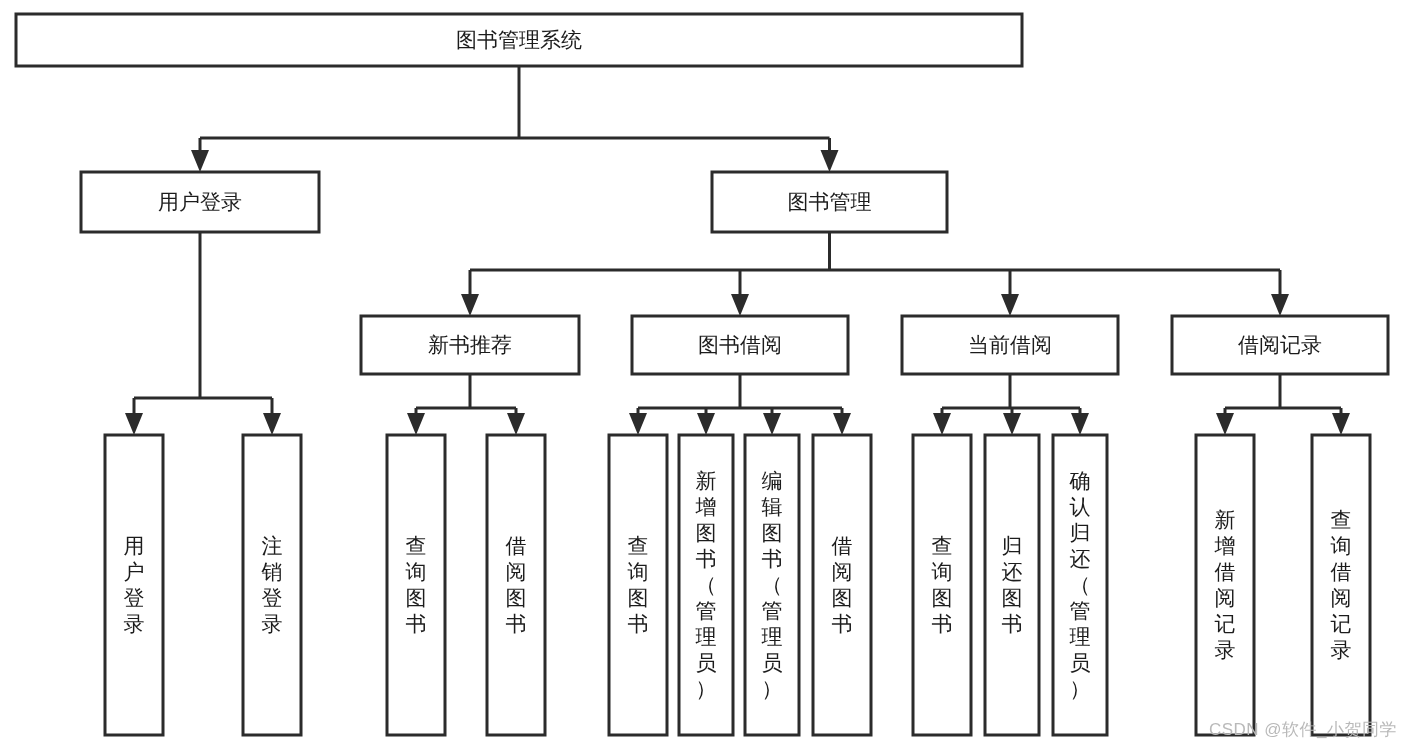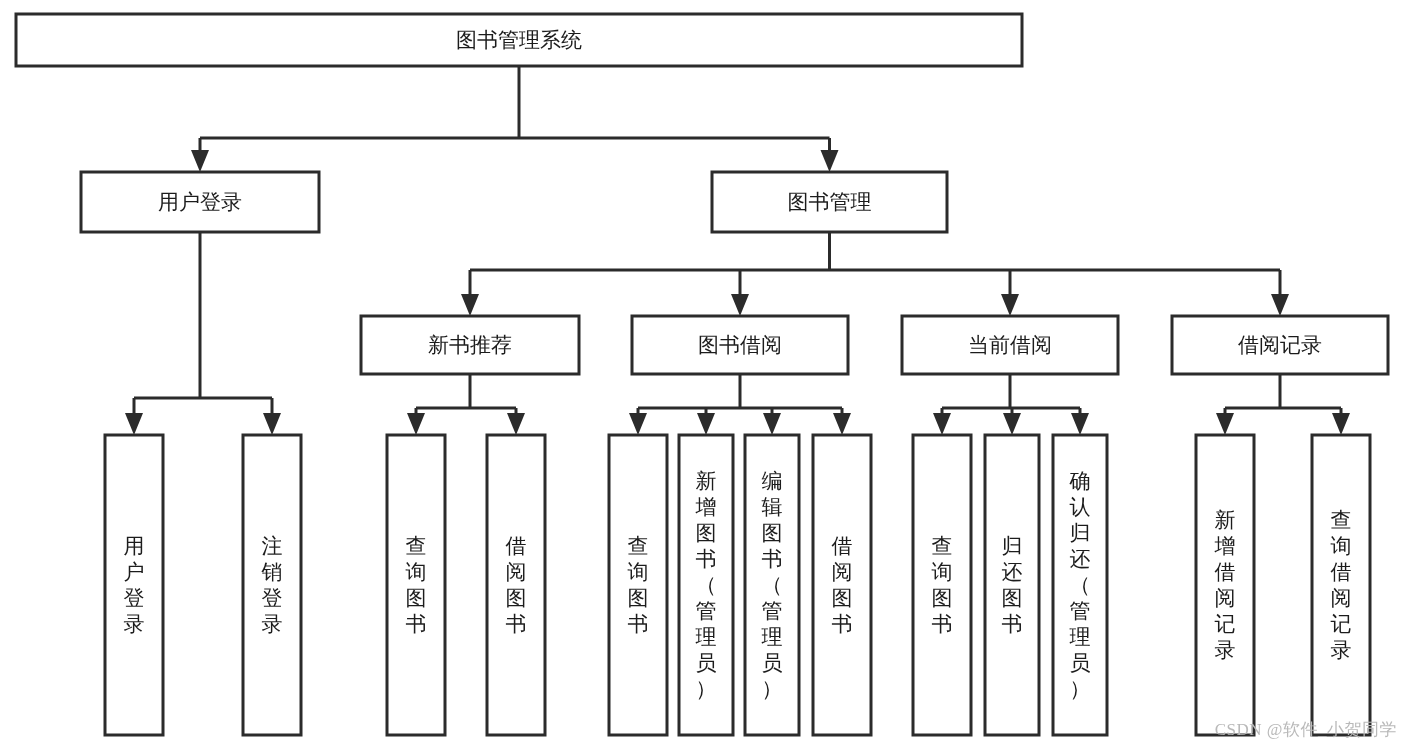--- a/index.html
+++ b/index.html
@@ -53,21 +53,21 @@
   .node-label-vertical {
     fill: #1c1c1c;
     font-family: "Liberation Sans", "DejaVu Sans", sans-serif;
     font-size: 21px;
     text-anchor: middle;
   }
   .watermark {
     position: absolute;
     right: 8px;
     bottom: 6px;
-    font-family: Liberation Serif, serif;
+    font-family: Liberation Sans, sans-serif;
     font-size: 17px;
     color: #b9b9b9;
     white-space: nowrap;
     letter-spacing: 0.5px;
     pointer-events: none;
   }
 </style>
 </head>
 <body>
 

